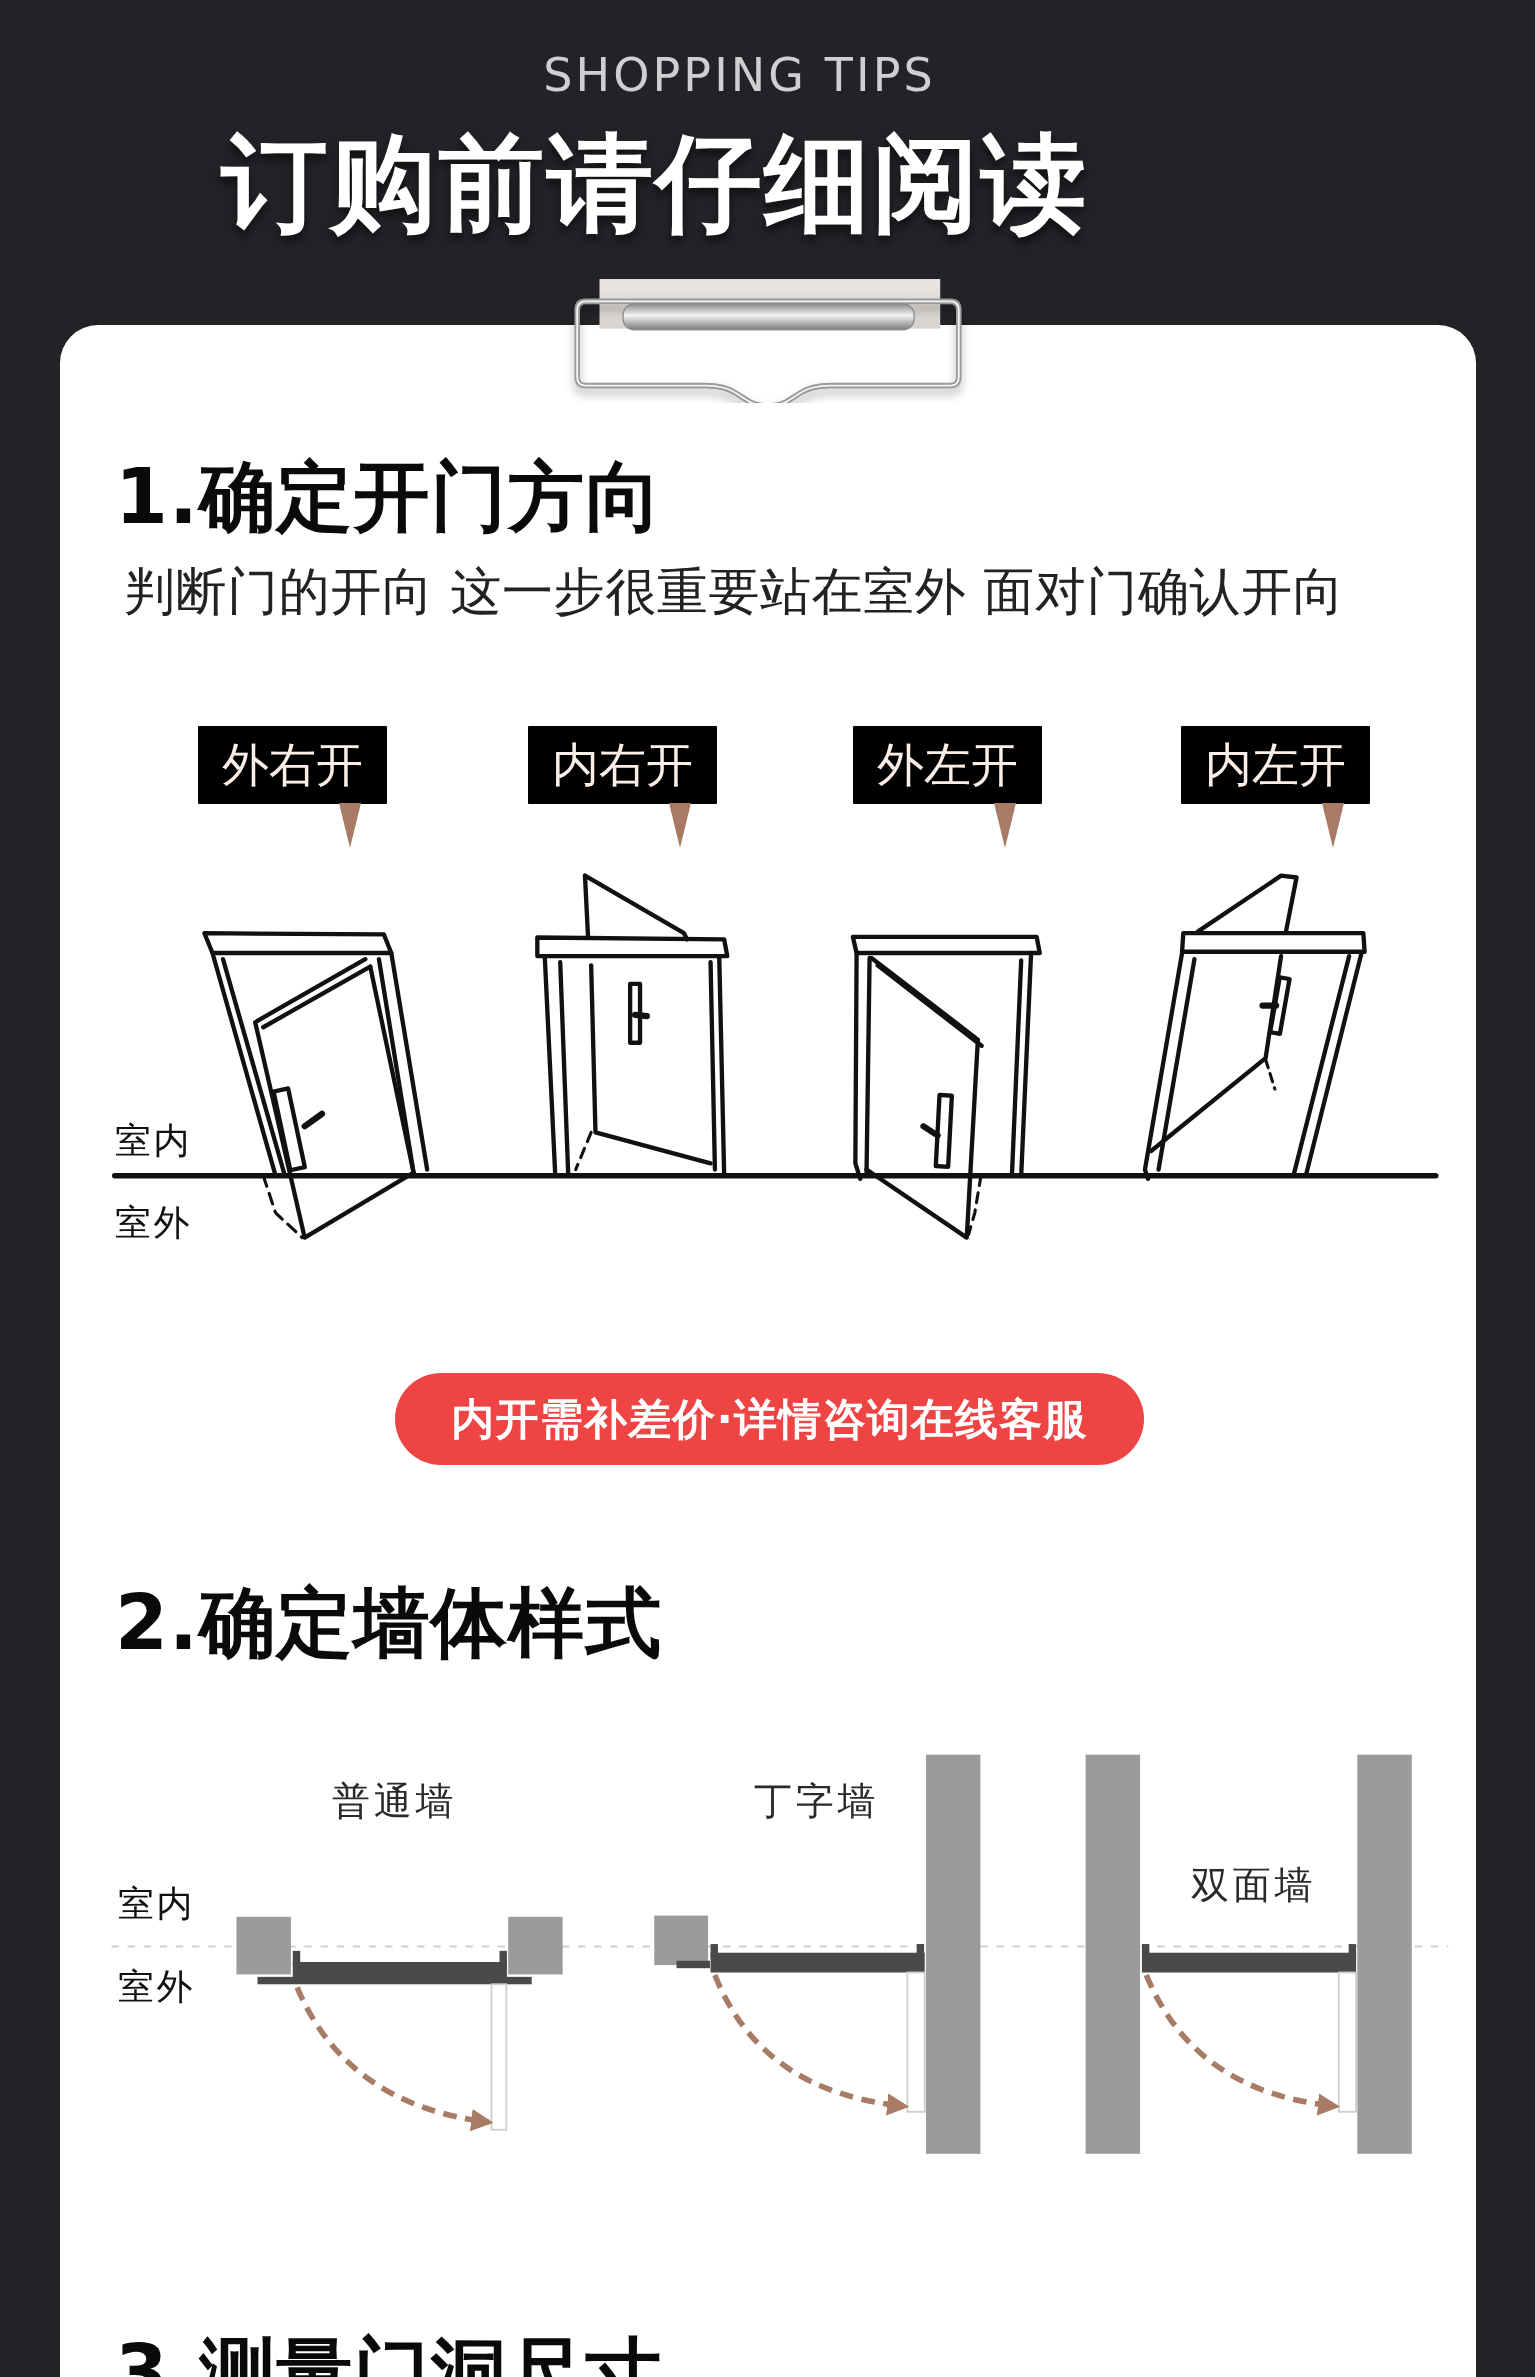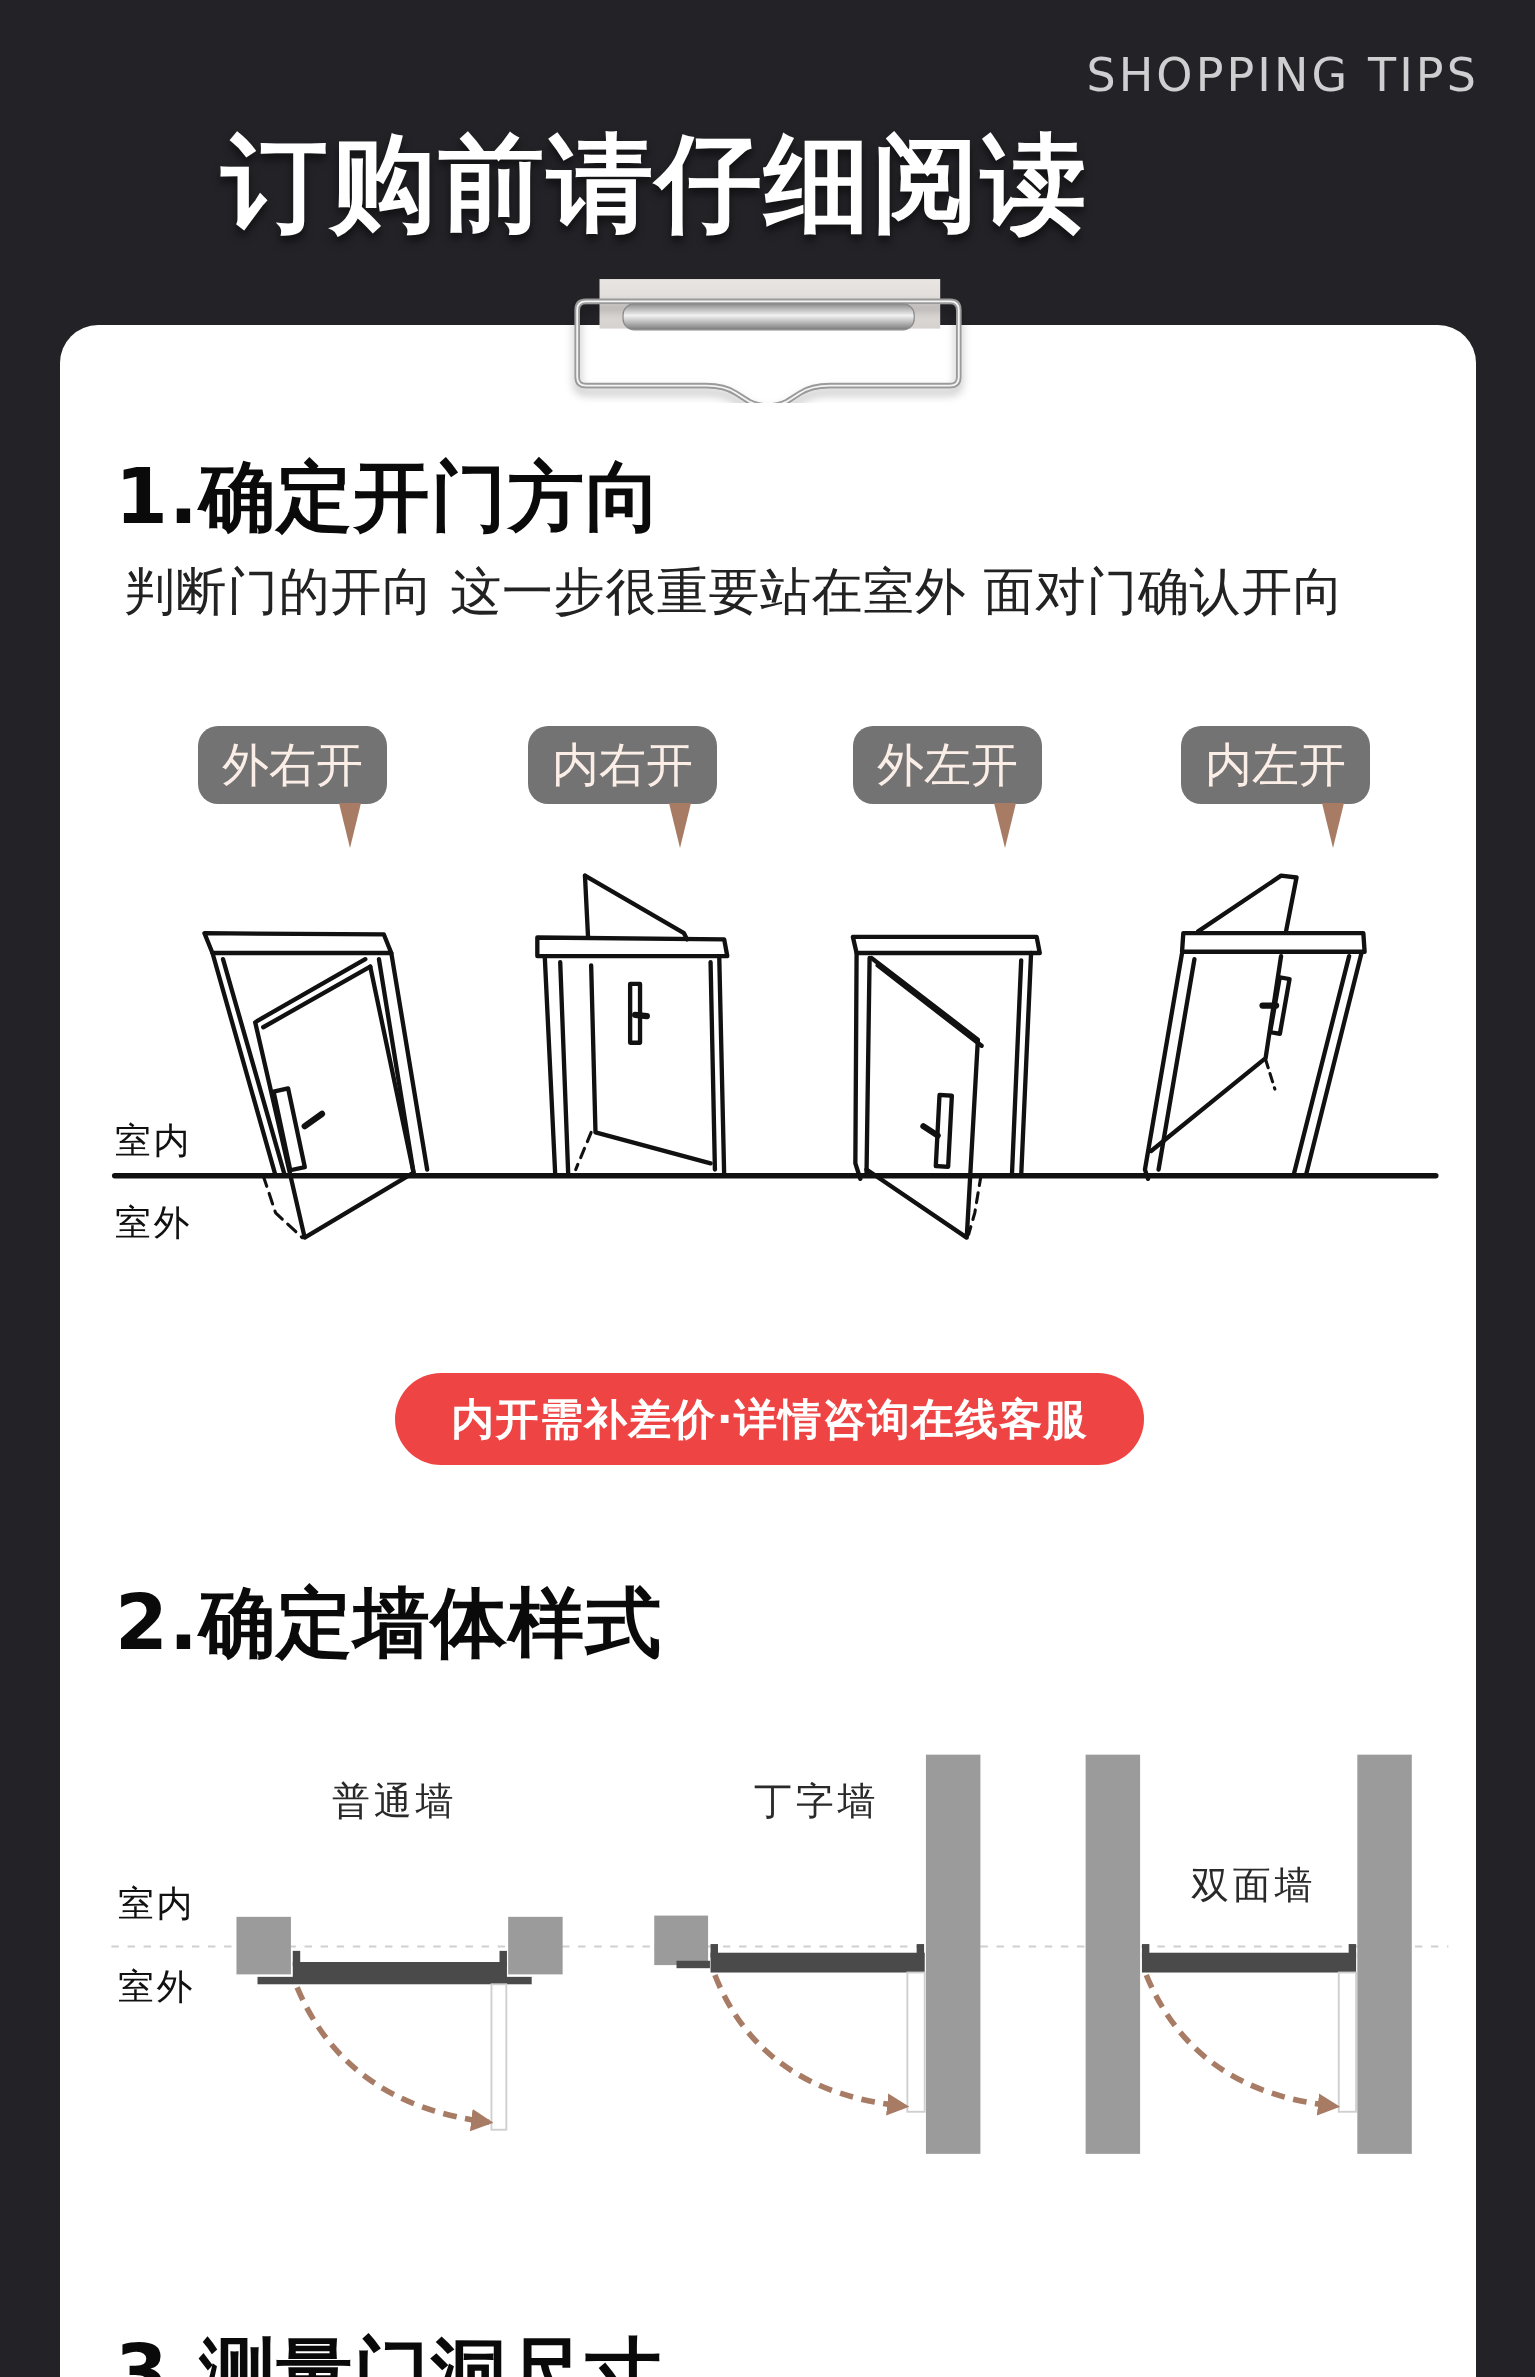--- a/index.html
+++ b/index.html
@@ -3,21 +3,21 @@
 <meta charset="utf-8">
 <style>
   html, body { margin:0; padding:0; }
   body {
     width:1535px; height:2377px; overflow:hidden; position:relative;
     background:#232227;
     font-family:"DejaVu Sans","Liberation Sans",sans-serif;
   }
   .abs { position:absolute; }
   .tips-en {
-    left:0; width:1479px; top:48px; text-align:right;
+    left:0; width:1479px; top:48px; text-align:center;
     color:#cfcfd2; font-family:"DejaVu Sans","Liberation Sans",sans-serif;
     font-size:46px; letter-spacing:3.1px; font-weight:normal;
   }
   .title-main {
     left:0; width:1311px; top:113px; text-align:center;
     color:#ffffff; font-size:106px; font-weight:bold; letter-spacing:2.5px;
     text-shadow: 0 6.2px 8.7px rgba(0,0,0,0.55);
   }
   .card {
     left:60px; top:325px; width:1416px; height:2105px;
@@ -25,21 +25,21 @@
   }
   .clip { left:545px; top:279px; width:446px; height:124px; }
   .sec-title {
     color:#0a0a0a; font-weight:bold; font-size:76px; letter-spacing:1.2px;
     font-family:"DejaVu Sans","Liberation Sans",sans-serif;
   }
   .sec-sub {
     color:#222; font-size:51px; letter-spacing:0.6px; font-weight:normal;
   }
   .badge {
-    background:#737373; color:#fbeee6; border-radius:20px;
+    background:#000000; color:#fbeee6; border-radius:1px;
     width:189px; height:78px; line-height:78px; text-align:center;
     font-size:47px;
   }
   .badge .tail {
     position:absolute; left:141px; top:77px; width:0; height:0;
     border-left:11px solid transparent; border-right:11px solid transparent;
     border-top:45px solid #a87b64;
   }
   .side-label { color:#111; font-size:36px; letter-spacing:2.5px; }
   .pill {

